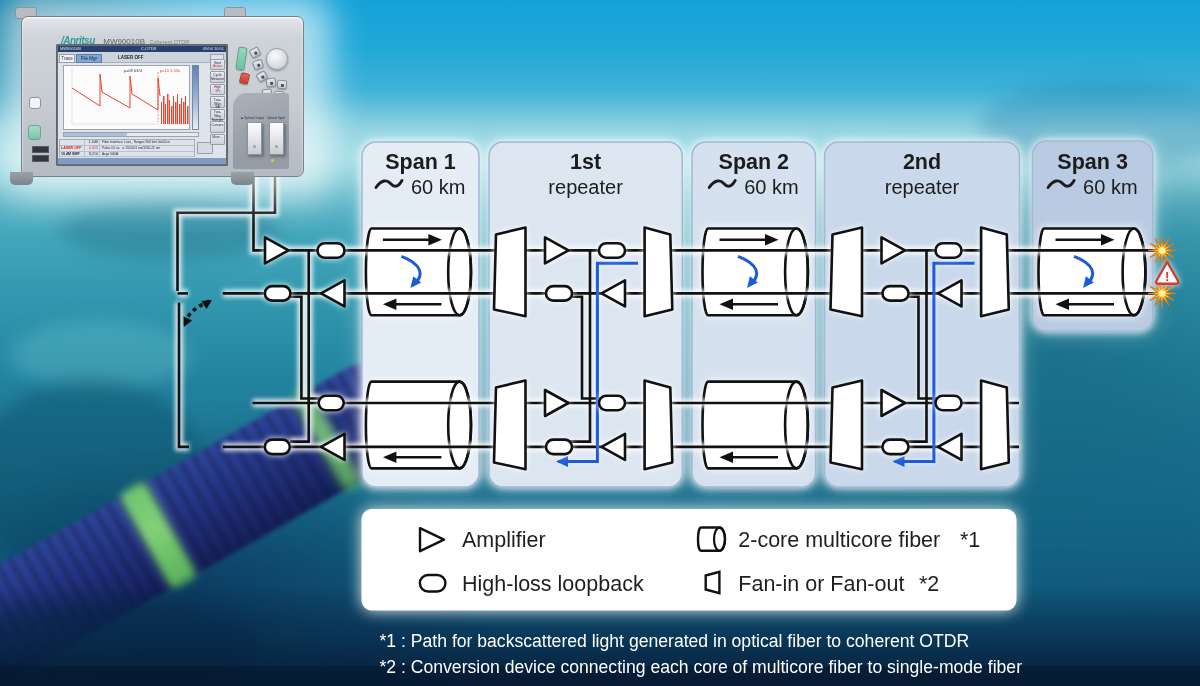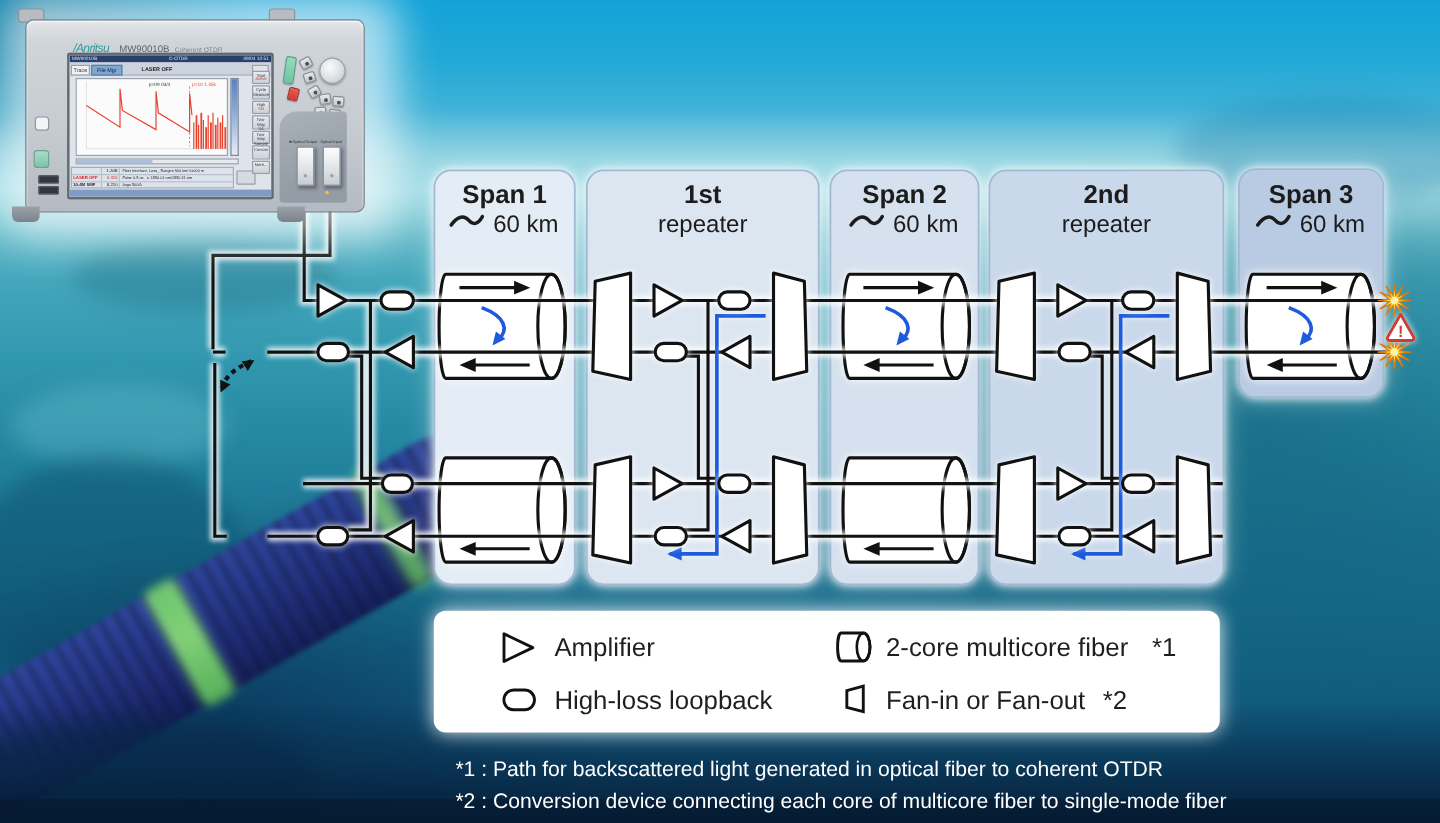--- a/index.html
+++ b/index.html
@@ -16,21 +16,21 @@
 background:linear-gradient(180deg,#2e459a 0%,#263787 35%,#1d2a70 70%,#141f58 100%);filter:blur(2px)}
 #cable .ribs{position:absolute;inset:0;border-radius:52px;background:repeating-linear-gradient(90deg,rgba(9,14,40,0) 0 9px,rgba(9,14,40,0.28) 9px 14px)}
 #cable .band{position:absolute;top:-2px;height:109px;width:30px;background:linear-gradient(180deg,#74d06c,#8ade78 45%,#5cbd5a);filter:blur(3.5px);border-radius:6px}
 #instglow{position:absolute;left:2px;top:-6px;width:330px;height:205px;background:rgba(255,255,255,0.62);border-radius:26px;filter:blur(17px)}
 #inst{position:absolute;left:0;top:0}
 #inst .tab{position:absolute;top:7px;width:22px;height:12px;background:#b6bcc2;border:1px solid #8d949b;border-radius:3px}
 #body{position:absolute;left:21px;top:16px;width:283px;height:161px;border-radius:7px;border:1.5px solid #79818a;
 background:linear-gradient(180deg,#e3e6e9 0%,#cfd4d9 12%,#c7ccd2 55%,#b3bac1 100%);box-shadow:inset 0 1px 2px #fff}
 #inst .foot{position:absolute;top:172px;width:23px;height:13px;background:linear-gradient(180deg,#9aa1a8,#7c838b);border-radius:0 0 5px 5px}
 #inst .logo{position:absolute;left:39px;top:13px;white-space:nowrap}
-.anr{font-style:italic;font-weight:400;font-size:10px;color:#2e9a98;letter-spacing:-0.5px}
+.anr{font-style:italic;font-weight:700;font-size:10px;color:#2e9a98;letter-spacing:-0.5px}
 .mw{font-size:8px;color:#5a6166;margin-left:4px}
 .co{font-size:5.5px;color:#7a8186}
 #scrbez{position:absolute;left:34px;top:27px;width:172px;height:122px;background:#6f767e;border-radius:2px;padding:2px;
 box-shadow:inset 0 0 3px #454b52}
 #scr{position:relative;width:100%;height:100%;background:#dfe3ea;overflow:hidden}
 #topbar{height:5.5px;background:#27406e;color:#dfe6f2;font-size:4px;line-height:5.5px;padding:0 2px}
 #tabrow{position:relative;height:11px;background:#ccd3dd;border-bottom:1px solid #a9b2bf;font-size:4.5px;color:#333}
 #tabrow .t1{position:absolute;left:1px;top:2px;width:16px;height:9px;background:#f0f2f5;border:0.5px solid #98a1ad;text-align:center;line-height:8px}
 #tabrow .t2{position:absolute;left:18px;top:2px;width:26px;height:9px;background:#7fa7cf;border:0.5px solid #5d7fa6;text-align:center;line-height:8px;color:#10253f}
 #tabrow .lo{position:absolute;left:60px;top:3.5px;font-size:4.5px;font-weight:700;color:#222}

